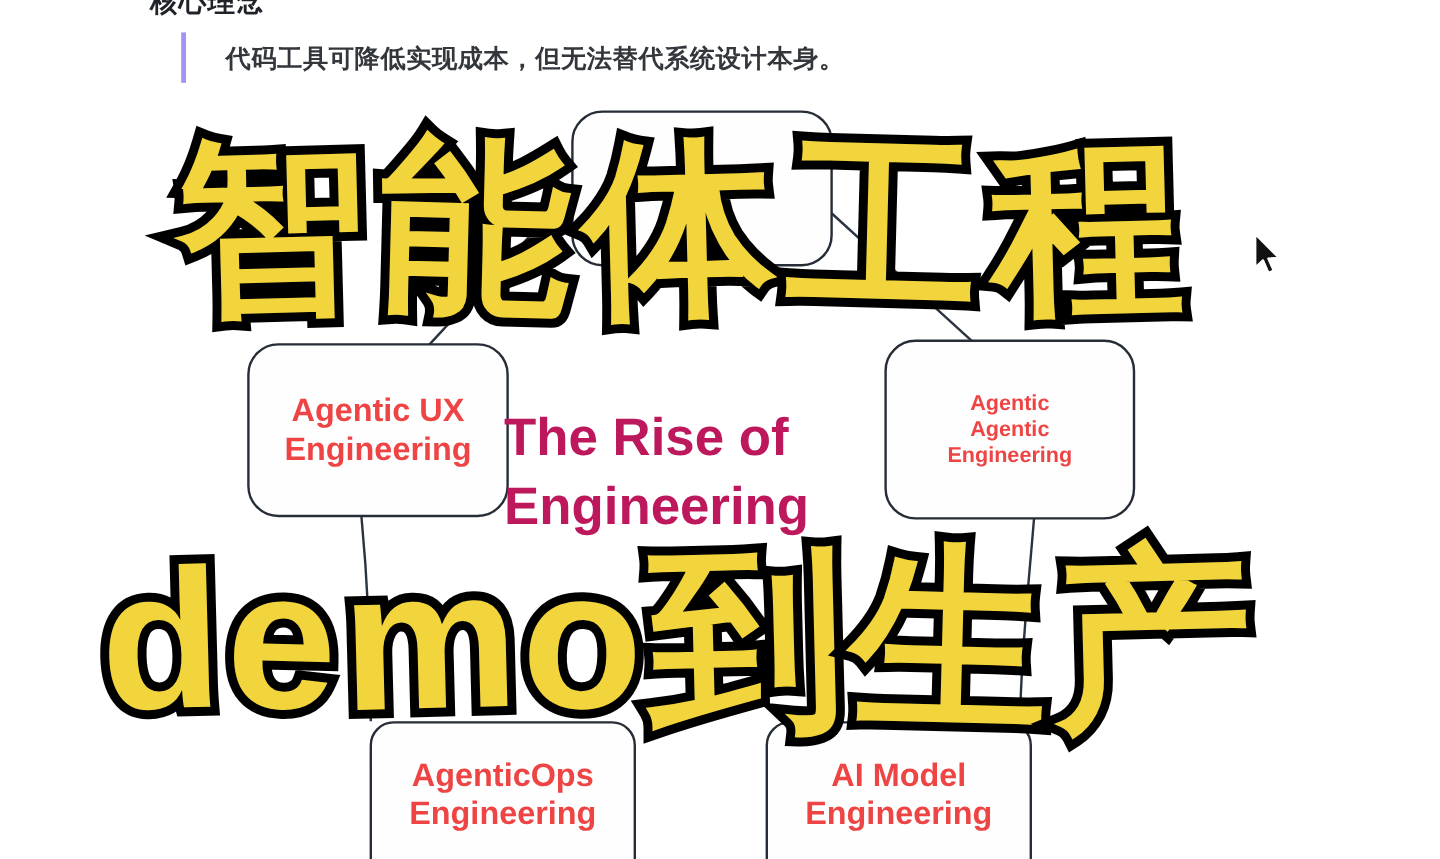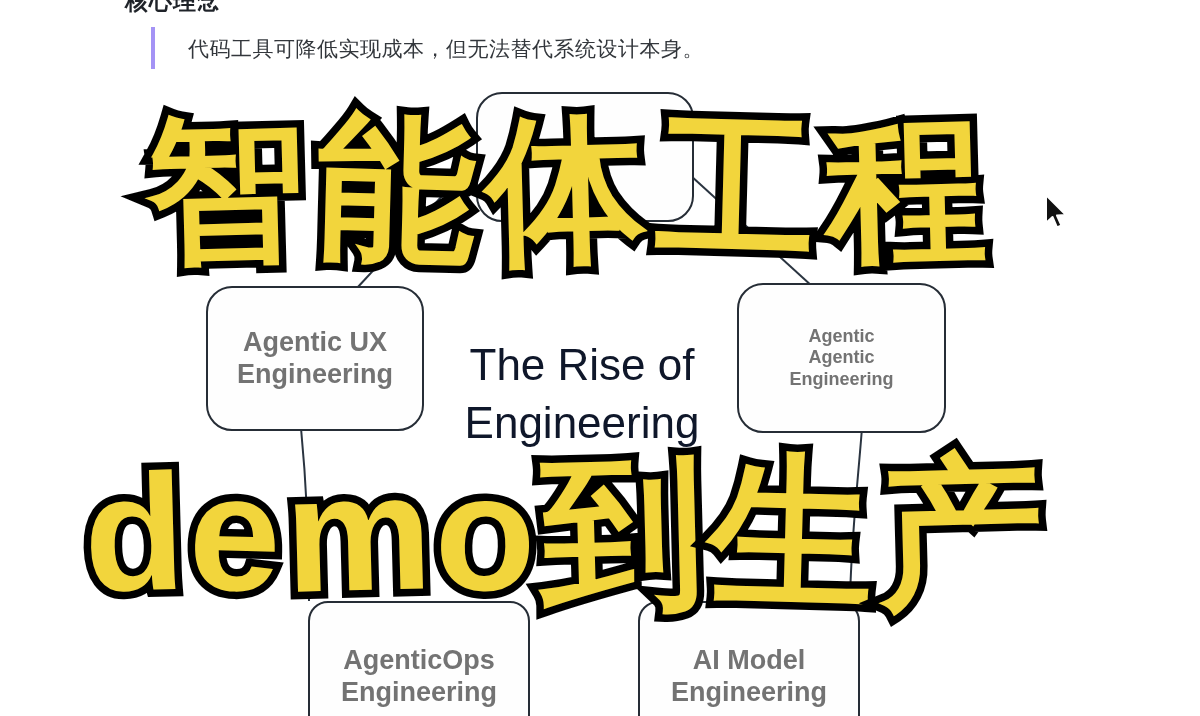--- a/index.html
+++ b/index.html
@@ -12,43 +12,43 @@
   .doc-heading{
     position:absolute;left:125px;top:-14px;
     font-size:23px;font-weight:700;color:#1f2329;letter-spacing:1px;
   }
   .quote{
     position:absolute;left:151px;top:27px;width:700px;height:42px;
     border-left:4px solid #a493f5;
   }
   .quote-text{
     position:absolute;left:33px;top:8px;
-    font-size:21px;color:#33373c;letter-spacing:0.5px;white-space:nowrap;
+    font-size:21px;color:#33373c;letter-spacing:0.5px;white-space:nowrap;font-weight:bold;
   }
   
   .node{
     position:absolute;background:#fefefe;
     border:2.5px solid #262d36;border-radius:26px;
     display:flex;align-items:center;justify-content:center;
     text-align:center;
   }
   .node-label{
-    font-weight:700;color:#737373;line-height:1.18;
+    font-weight:700;color:#ef4444;line-height:1.18;
   }
   .node-label div{white-space:nowrap;}
   #node-top   {left:476px;top:92px; width:214px;height:126px;}
   #node-ux    {left:206px;top:286px;width:214px;height:141px;font-size:27px;}
   #node-wf    {left:737px;top:283px;width:205px;height:146px;font-size:18px;}
   #node-ops   {left:308px;top:601px;width:218px;height:160px;border-radius:20px;align-items:flex-start;font-size:27px;}
   #node-model {left:638px;top:601px;width:218px;height:160px;border-radius:20px;align-items:flex-start;font-size:27px;}
-  #node-ops .node-label,#node-model .node-label{margin-top:42px;}
+  #node-ops .node-label,#node-model .node-label{margin-top:28px;}
   .center-title{
     position:absolute;left:420px;top:336px;width:324px;
-    text-align:center;font-size:44px;line-height:58px;
-    font-weight:400;color:#0f172a;z-index:1;
+    text-align:left;font-size:44px;line-height:58px;
+    font-weight:700;color:#be185d;z-index:1;
   }
   #connectors{position:absolute;left:0;top:0;z-index:0;}
   
   .caption{
     position:absolute;z-index:5;white-space:nowrap;
     font-weight:800;color:#000;
   }
   #caption-line1{left:146px;top:84px;font-size:160px;letter-spacing:10px;}
   #caption-line2{left:84px;top:424px;font-size:165px;letter-spacing:4px;}
   .ch{

